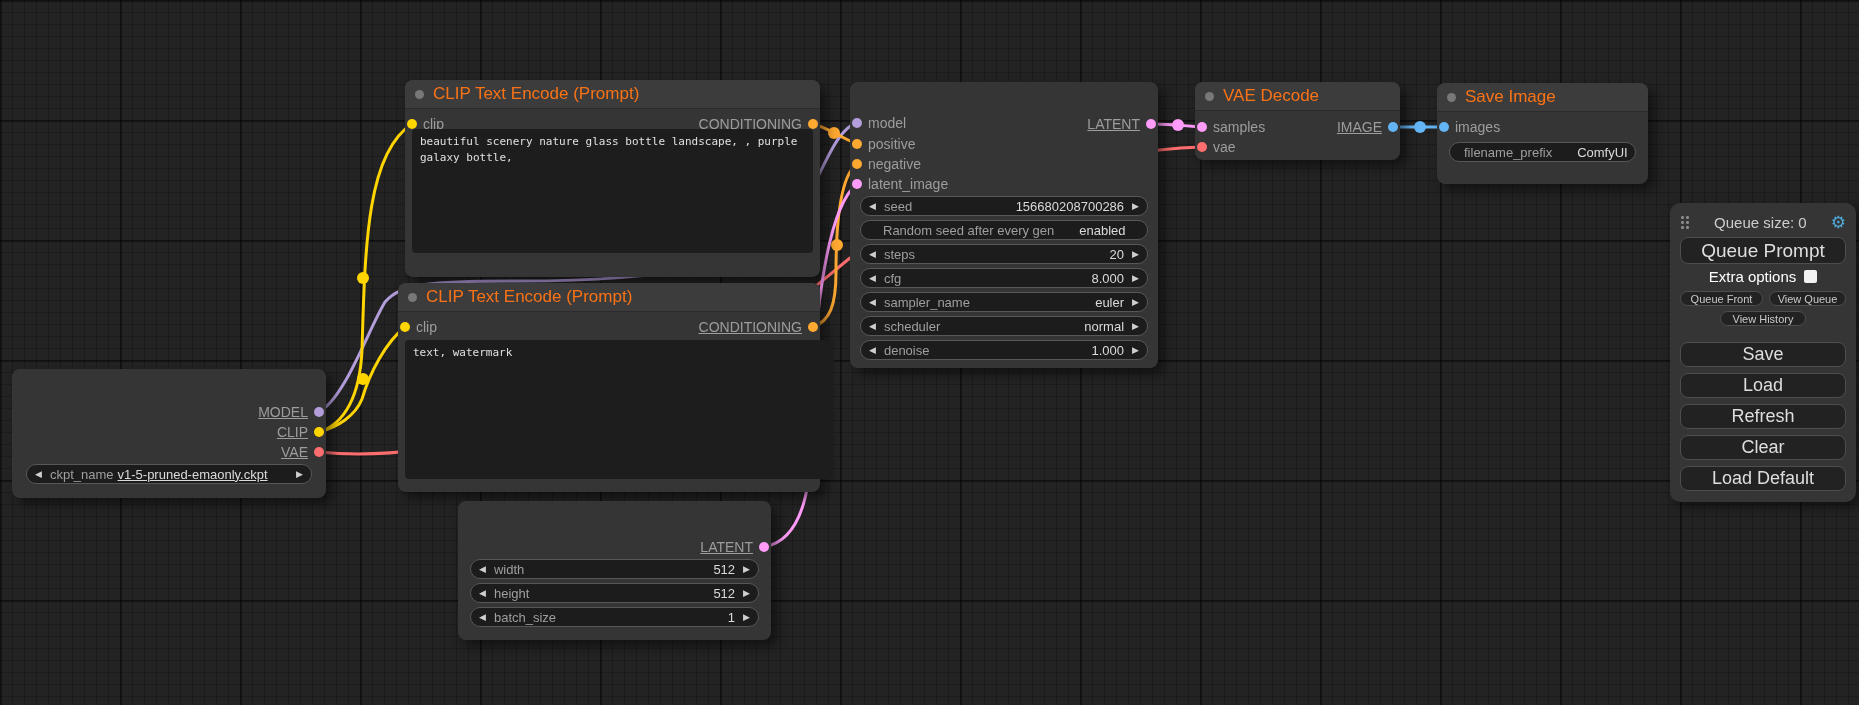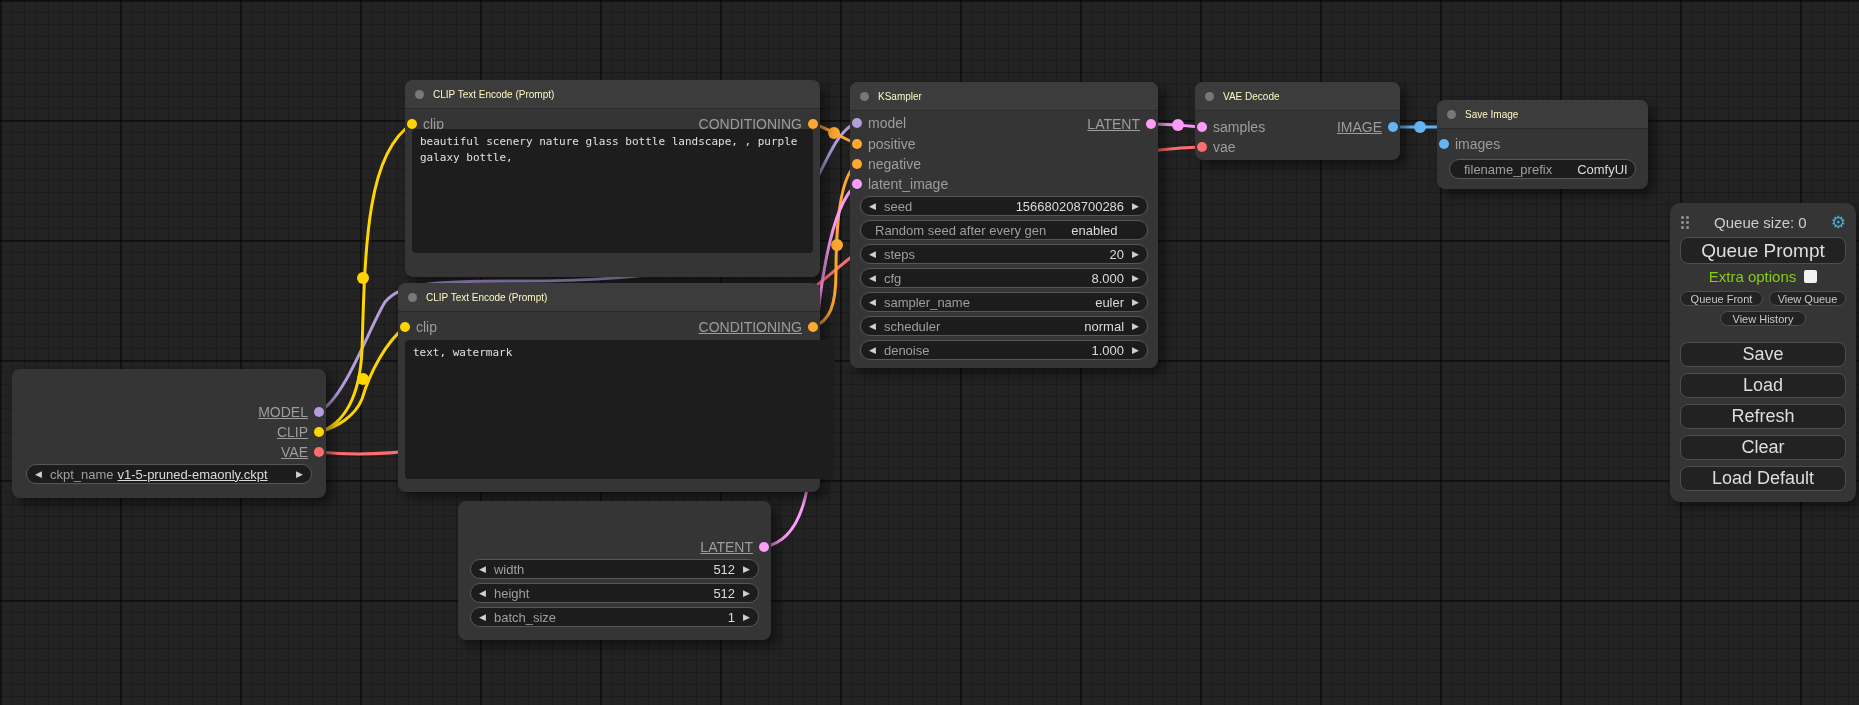--- a/index.html
+++ b/index.html
@@ -17,21 +17,21 @@
   }
   .wires{position:absolute;left:0;top:0;z-index:1;}
   .wires path{fill:none;stroke-width:3;stroke-linecap:round;}
 
   .node{position:absolute;z-index:2;background:#353535;border-radius:8px;
         box-shadow:6px 6px 12px rgba(0,0,0,.5);}
   .titlebar{position:absolute;left:0;right:0;top:0;height:29px;background:#3c3c3c;
         border-radius:8px 8px 0 0;border-bottom:1px solid #2b2b2b;
         display:flex;align-items:center;padding-left:10px;box-sizing:border-box;}
   .tdot{width:9px;height:9px;border-radius:50%;background:#787878;margin-right:9px;flex:0 0 auto;}
-  .ttext{color:#fef9c3;font-size:10px;white-space:nowrap;}
+  .ttext{color:#f97316;font-size:17px;white-space:nowrap;}
 
   .plabel{position:absolute;font-size:14px;color:#9d9d9d;line-height:18px;white-space:nowrap;}
   .plabel.in{left:18px;}
   .plabel.out{right:18px;text-align:right;text-decoration:underline;}
   .pdot{position:absolute;width:10px;height:10px;border-radius:50%;}
 
   .widget{position:absolute;height:20px;box-sizing:border-box;background:#1c1c1c;
         border:1px solid #575757;border-radius:11px;display:flex;align-items:center;
         padding:0 8px;font-size:13px;white-space:nowrap;overflow:hidden;}
   .w-arrow{color:#cfcfcf;font-size:9px;line-height:18px;flex:0 0 auto;}
@@ -52,21 +52,21 @@
         background-image:radial-gradient(circle, #8b8b8b 1.3px, transparent 1.6px);
         background-size:5px 5px;background-position:0 0;}
   .qsize{flex:1;text-align:center;color:#cdcdcd;font-size:15px;}
   .gear{font-size:17px;line-height:17px;flex:0 0 auto;}
   .qbtn{position:absolute;left:10px;width:166px;box-sizing:border-box;background:#222222;
         border:1px solid #4e4e4e;border-radius:8px;color:#dedede;
         display:flex;align-items:center;justify-content:center;}
   .qbtn.big{height:25px;font-size:18px;}
   .qbtn.small{height:15px;font-size:11px;color:#c9c9c9;}
   .extra-row{position:absolute;left:0;right:0;top:64px;height:18px;display:flex;
-        align-items:center;justify-content:center;color:#84cc16;font-size:15px;}
+        align-items:center;justify-content:center;color:#ffffff;font-size:15px;}
   .checkbox{width:13px;height:13px;background:#f2f2f2;border-radius:2px;margin-left:8px;}
 </style>
 </head>
 <body>
 
 <svg class="wires" width="1859" height="705">
   <path d="M319,412 C345,398 368,330 385,302 C402,283 430,281 520,281 C660,281 750,268 795,215 C820,185 832,130 857,123" stroke="#B39DDB"></path>
   <path d="M319,432 C345,424 360,395 362,350 C365,240 368,152 412,124" stroke="#FFD500"></path>
   <path d="M319,432 C338,427 355,416 362,399 C370,372 386,342 405,327" stroke="#FFD500"></path>
   <path d="M319,452 C420,462 560,430 680,372 C770,328 808,292 850,258 C975,192 1095,149 1202,147" stroke="#FF6E6E"></path>
@@ -116,43 +116,39 @@
     <span class="ttext">CLIP Text Encode (Prompt)</span>
   </div>
   <span class="plabel in" style="top:35px">clip</span>
   <span class="plabel out" style="top:35px">CONDITIONING</span>
   <span class="pdot" style="left: 2px; top: 39px; background-color: rgb(255, 213, 0);"></span>
   <span class="pdot" style="left: 410px; top: 39px; background-color: rgb(255, 169, 49);"></span>
   <div class="promptbox" style="left:7px;top:57px;width:429px;height:139px">text, watermark</div>
 </div>
 
 <div class="node" style="left:850px;top:82px;width:308px;height:286px">
-  <div class="titlebar">
-    <span class="tdot"></span>
-    <span class="ttext">KSampler</span>
-  </div>
   <span class="plabel in" style="top:32px">model</span>
   <span class="plabel in" style="top:53px">positive</span>
   <span class="plabel in" style="top:73px">negative</span>
   <span class="plabel in" style="top:93px">latent_image</span>
   <span class="plabel out" style="top:33px">LATENT</span>
   <span class="pdot" style="left: 2px; top: 36px; background-color: rgb(179, 157, 219);"></span>
   <span class="pdot" style="left: 2px; top: 57px; background-color: rgb(255, 169, 49);"></span>
   <span class="pdot" style="left: 2px; top: 77px; background-color: rgb(255, 169, 49);"></span>
   <span class="pdot" style="left: 2px; top: 97px; background-color: rgb(255, 156, 249);"></span>
   <span class="pdot" style="left: 296px; top: 37px; background-color: rgb(255, 156, 249);"></span>
 
   <div class="widget" style="left:10px;top:114px;width:288px">
     <span class="w-arrow">◀</span>
     <span class="w-label">seed</span>
     <span class="w-value">156680208700286</span>
     <span class="w-arrow">▶</span>
   </div>
   <div class="widget noarrow" style="left:10px;top:138px;width:288px">
-    <span class="w-label" style="margin-left:0">Random seed after every gen</span>
+    <span class="w-label" style="margin-left:8px">Random seed after every gen</span>
     <span class="w-value">enabled</span>
     <span class="seed-toggle" style="background-color: rgb(139, 163, 194);"></span>
   </div>
   <div class="widget" style="left:10px;top:162px;width:288px">
     <span class="w-arrow">◀</span>
     <span class="w-label">steps</span>
     <span class="w-value">20</span>
     <span class="w-arrow">▶</span>
   </div>
   <div class="widget" style="left:10px;top:186px;width:288px">
@@ -187,21 +183,21 @@
     <span class="ttext">VAE Decode</span>
   </div>
   <span class="plabel in" style="top:36px">samples</span>
   <span class="plabel in" style="top:56px">vae</span>
   <span class="plabel out" style="top:36px">IMAGE</span>
   <span class="pdot" style="left: 2px; top: 40px; background-color: rgb(255, 156, 249);"></span>
   <span class="pdot" style="left: 2px; top: 60px; background-color: rgb(255, 110, 110);"></span>
   <span class="pdot" style="left: 193px; top: 40px; background-color: rgb(100, 181, 246);"></span>
 </div>
 
-<div class="node" style="left:1437px;top:100px;width:211px;height:89px">
+<div class="node" style="left:1437px;top:83px;width:211px;height:101px">
   <div class="titlebar">
     <span class="tdot"></span>
     <span class="ttext">Save Image</span>
   </div>
   <span class="plabel in" style="top:35px">images</span>
   <span class="pdot" style="left: 2px; top: 39px; background-color: rgb(100, 181, 246);"></span>
   <div class="widget noarrow" style="left:12px;top:59px;width:187px">
     <span class="w-label" style="margin-left:0">filename_prefix</span>
     <span class="w-value" style="margin-right:2px">ComfyUI</span>
   </div>

